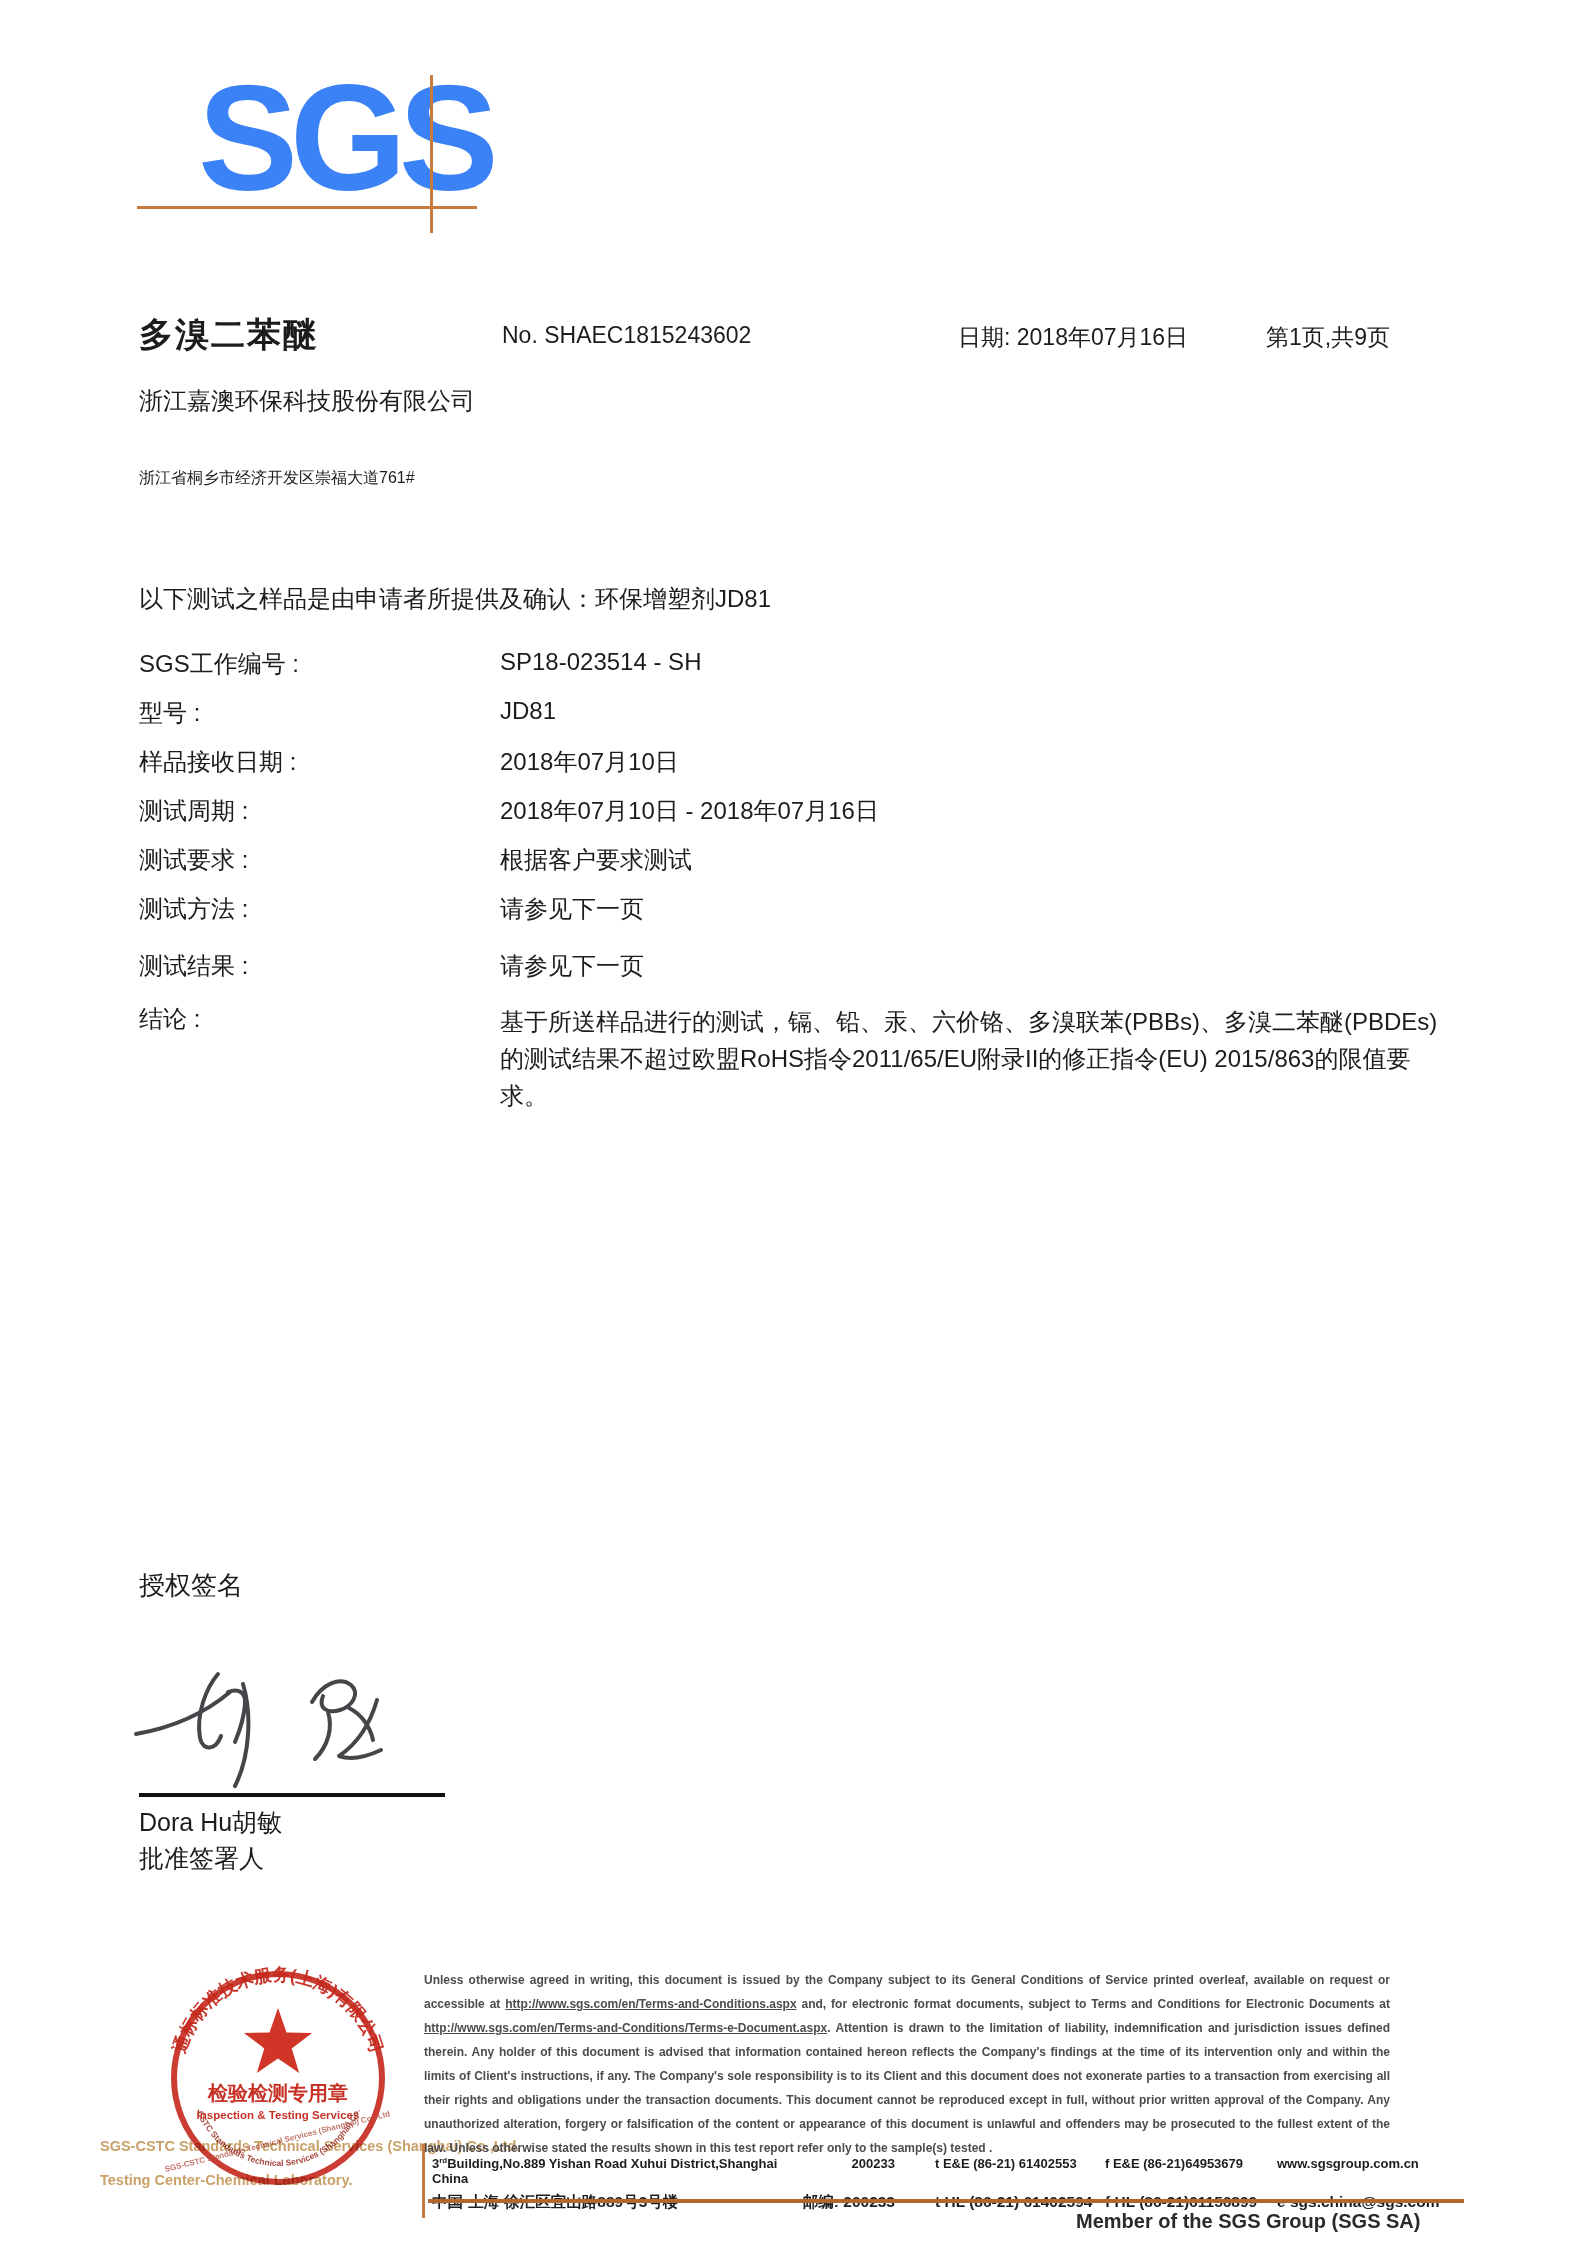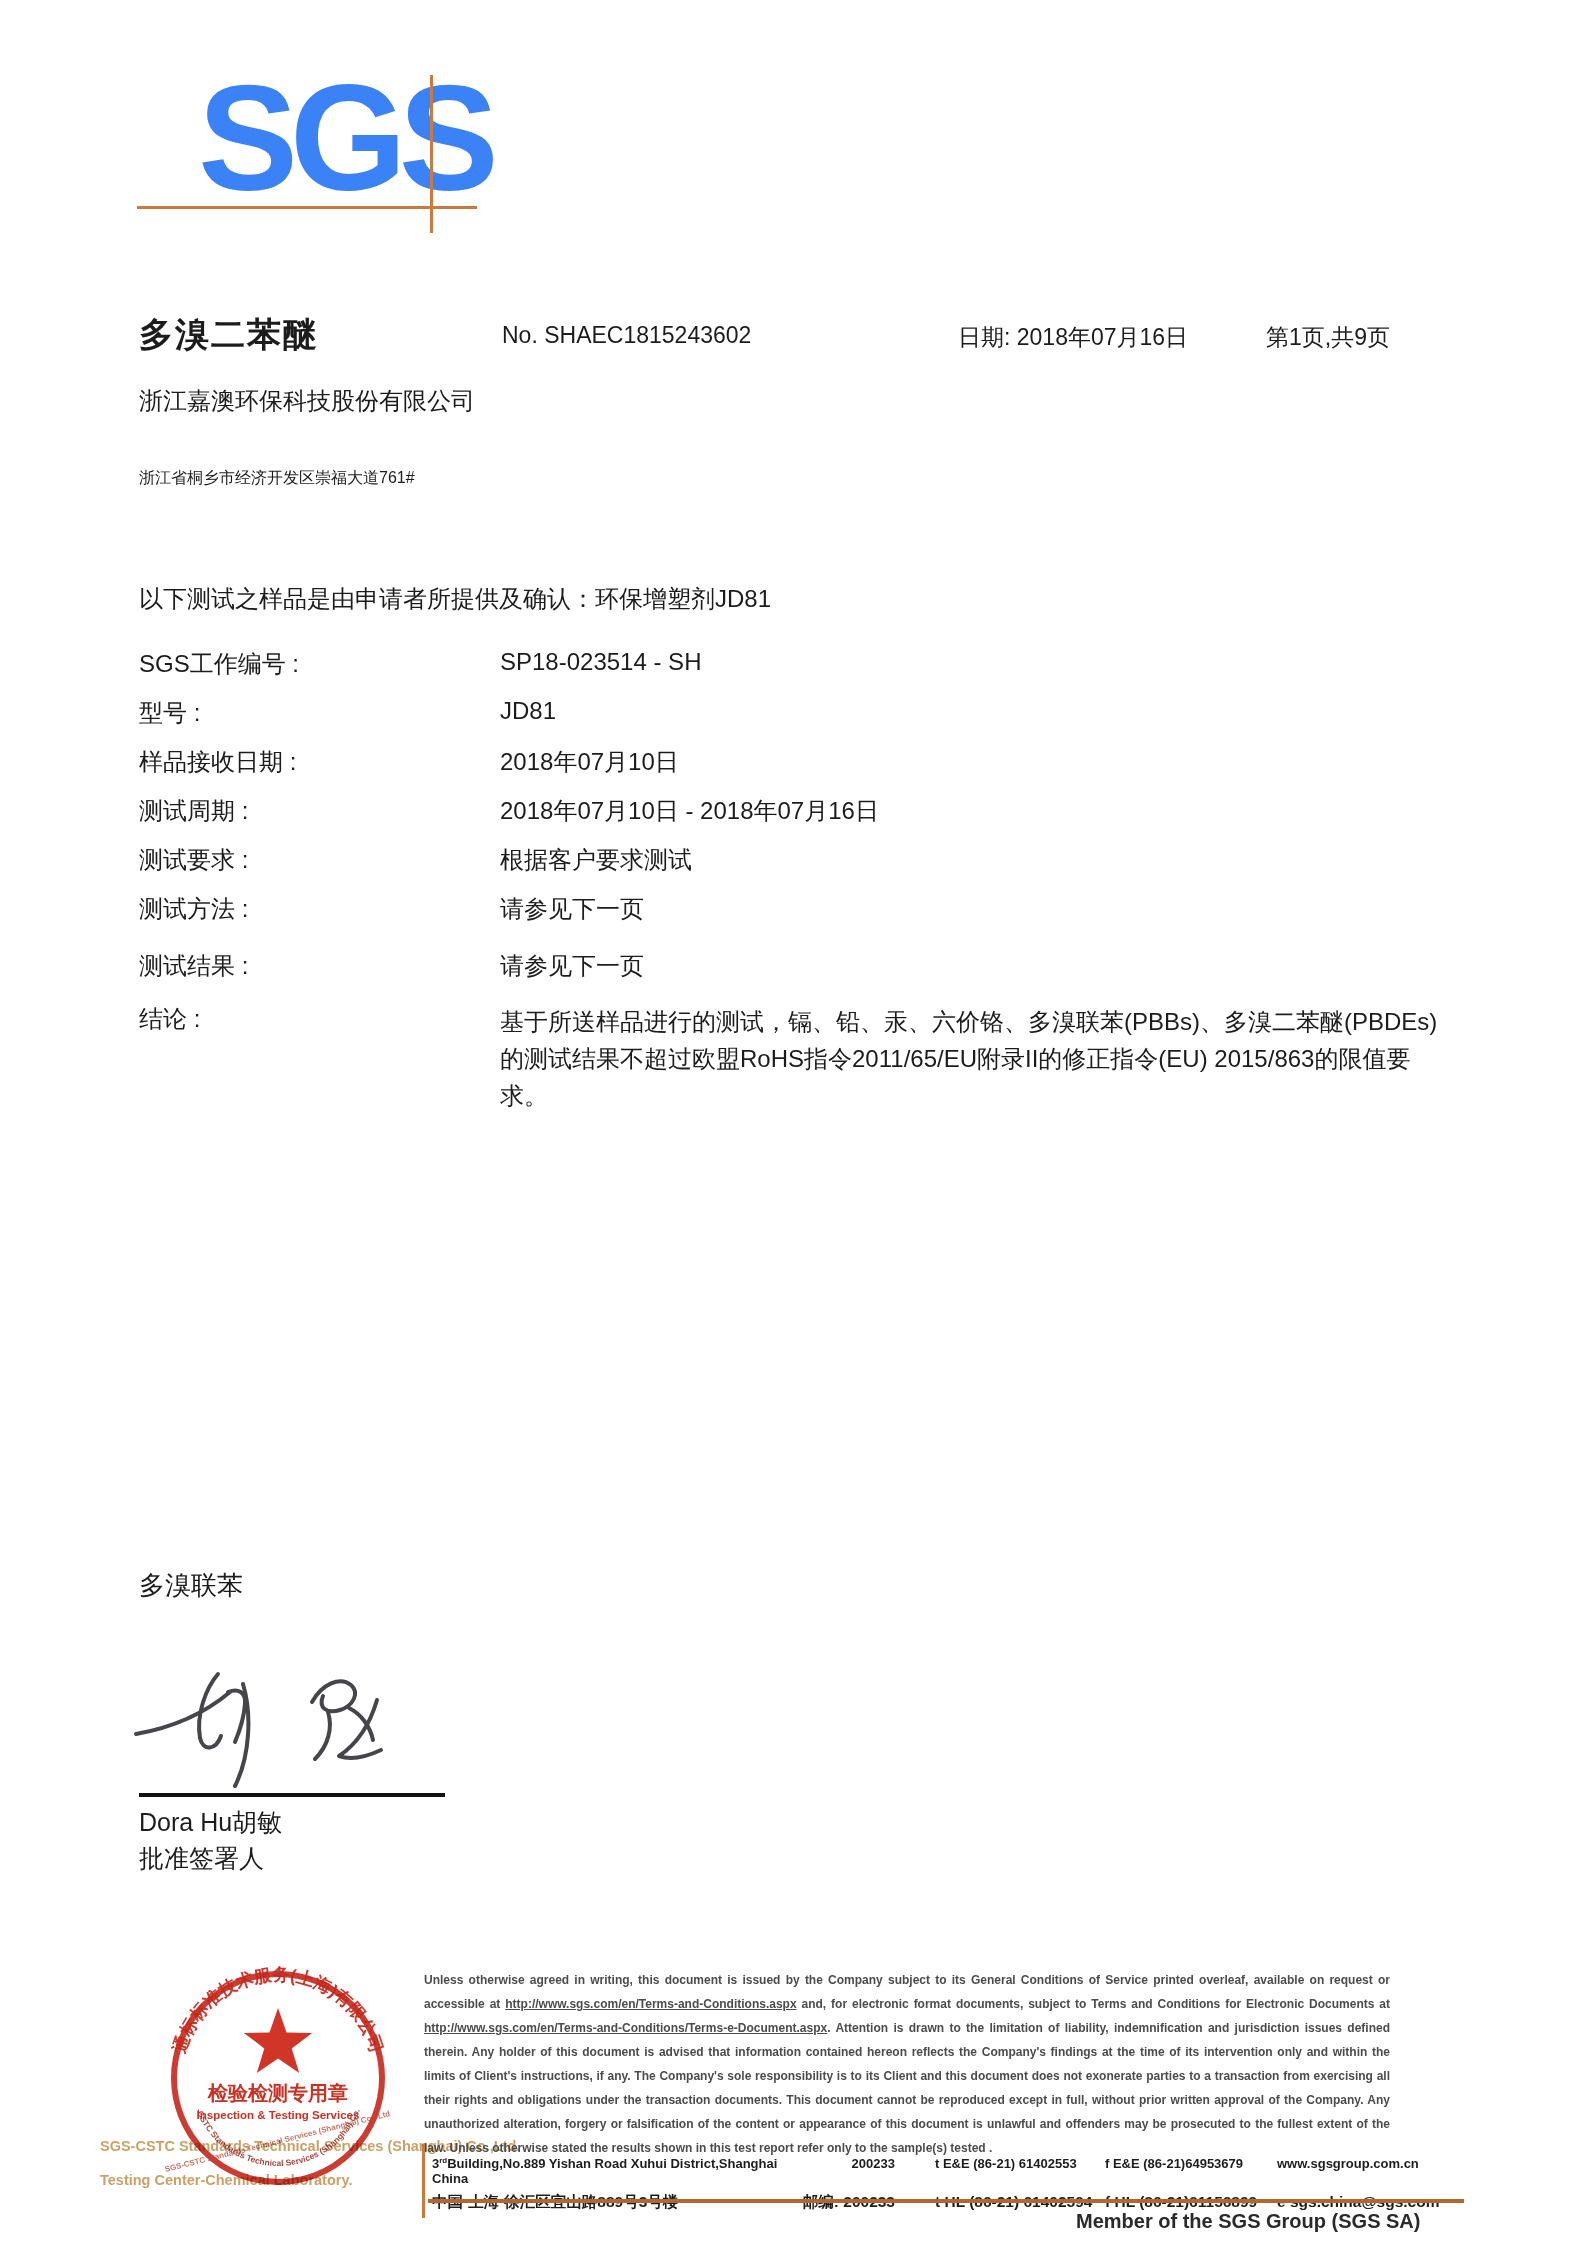--- a/index.html
+++ b/index.html
@@ -111,21 +111,21 @@
   </div>
   <div class="abs frow" style="top:950px">
     <span class="lbl">测试结果 :</span>
     <span class="val">请参见下一页</span>
   </div>
   <div class="abs frow" style="top:1003px">
     <span class="lbl">结论 :</span>
     <span class="val wrap">基于所送样品进行的测试，镉、铅、汞、六价铬、多溴联苯(PBBs)、多溴二苯醚(PBDEs)的测试结果不超过欧盟RoHS指令2011/65/EU附录II的修正指令(EU) 2015/863的限值要求。</span>
   </div>
 
-  <div class="abs sign-label serif">多溴联苯</div>
+  <div class="abs sign-label serif">授权签名</div>
 
   <svg class="abs sig-svg" width="330" height="140" viewBox="0 0 330 140">
     <g fill="none" stroke="#45454a" stroke-width="4" stroke-linecap="round" stroke-linejoin="round">
       <path d="M6 72 C40 66 74 52 100 30"></path>
       <path d="M88 12 C76 26 66 52 70 76 C73 90 86 88 91 74"></path>
       <path d="M98 30 C108 26 116 30 115 42 C114 56 110 68 105 80"></path>
       <path d="M113 22 C122 52 120 94 105 124"></path>
       <path d="M182 40 C192 22 210 14 221 23 C230 31 223 44 210 48 C197 52 188 46 193 34"></path>
       <path d="M198 50 C203 66 198 84 185 97"></path>
       <path d="M219 46 C231 52 240 64 243 78"></path>

